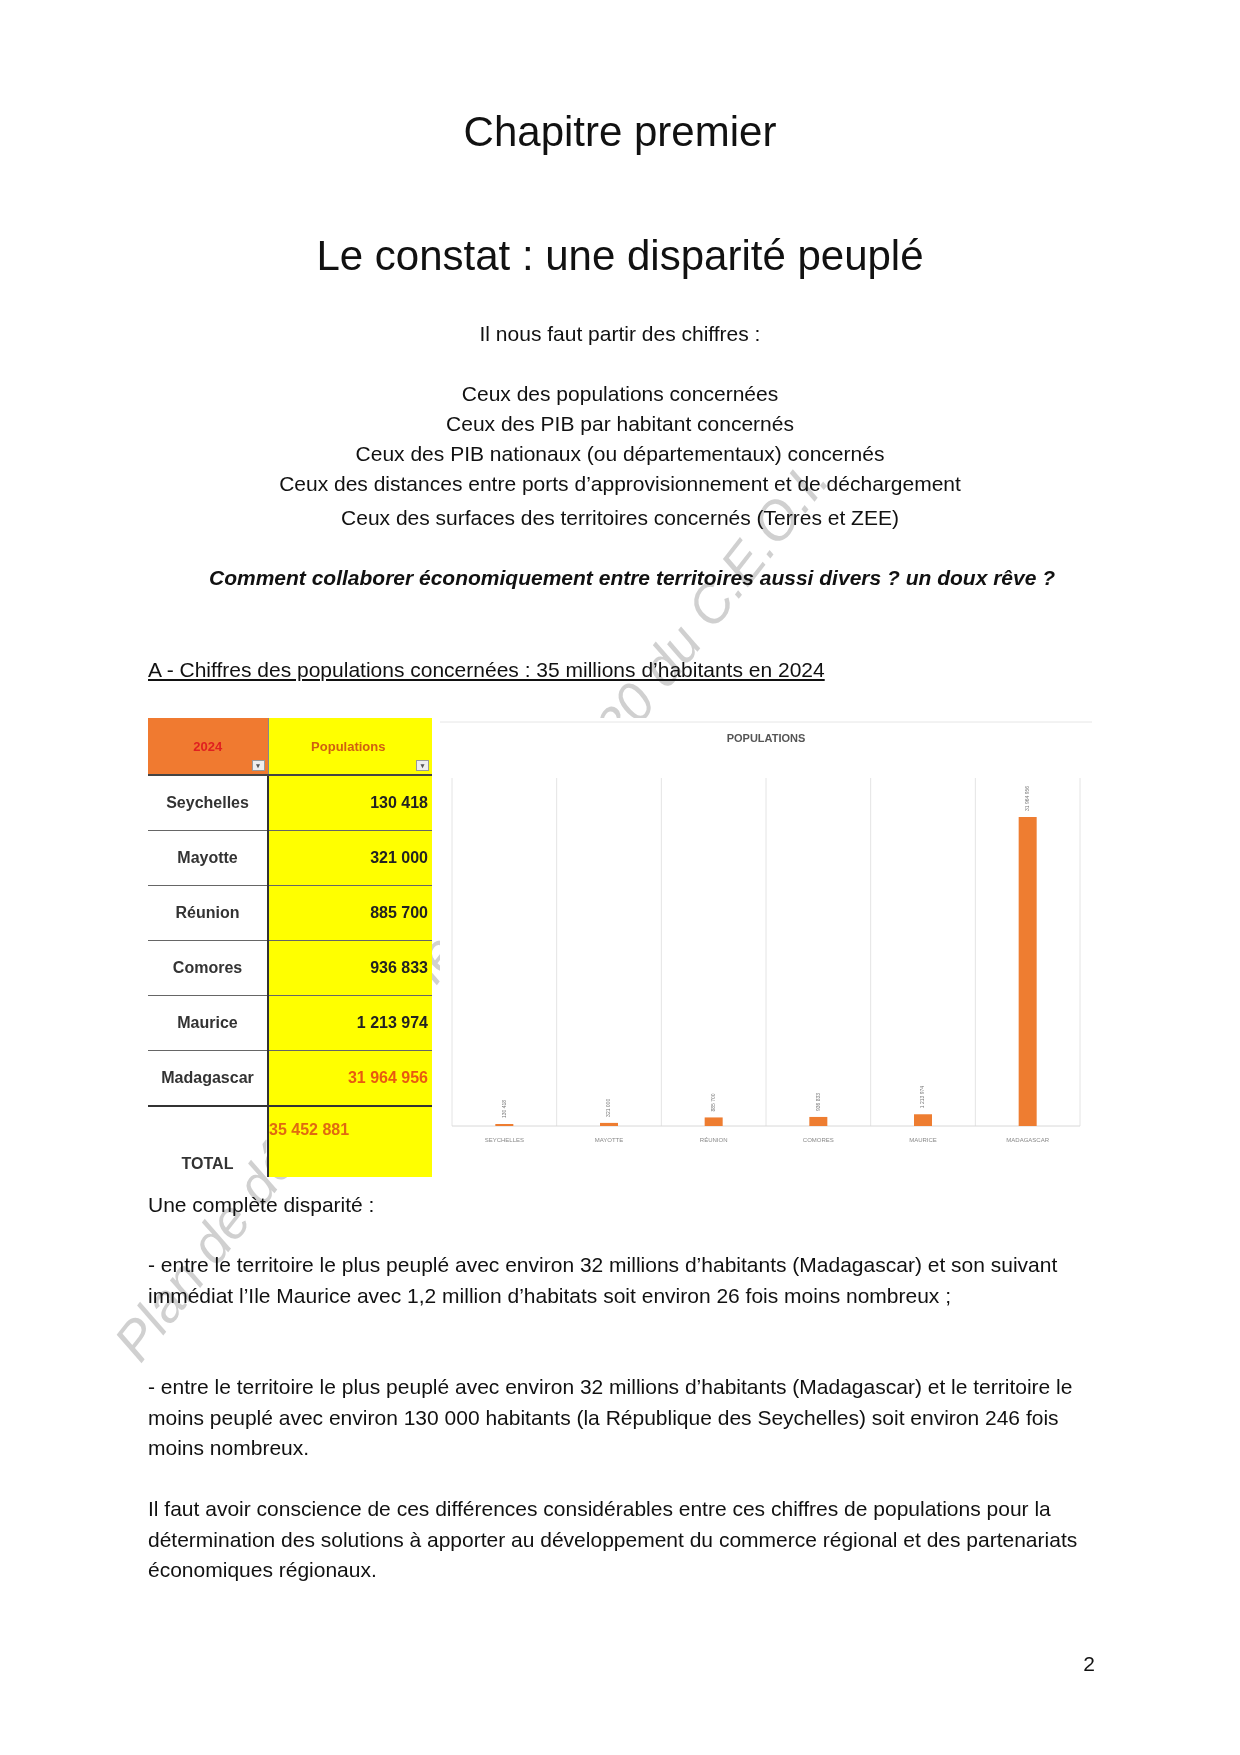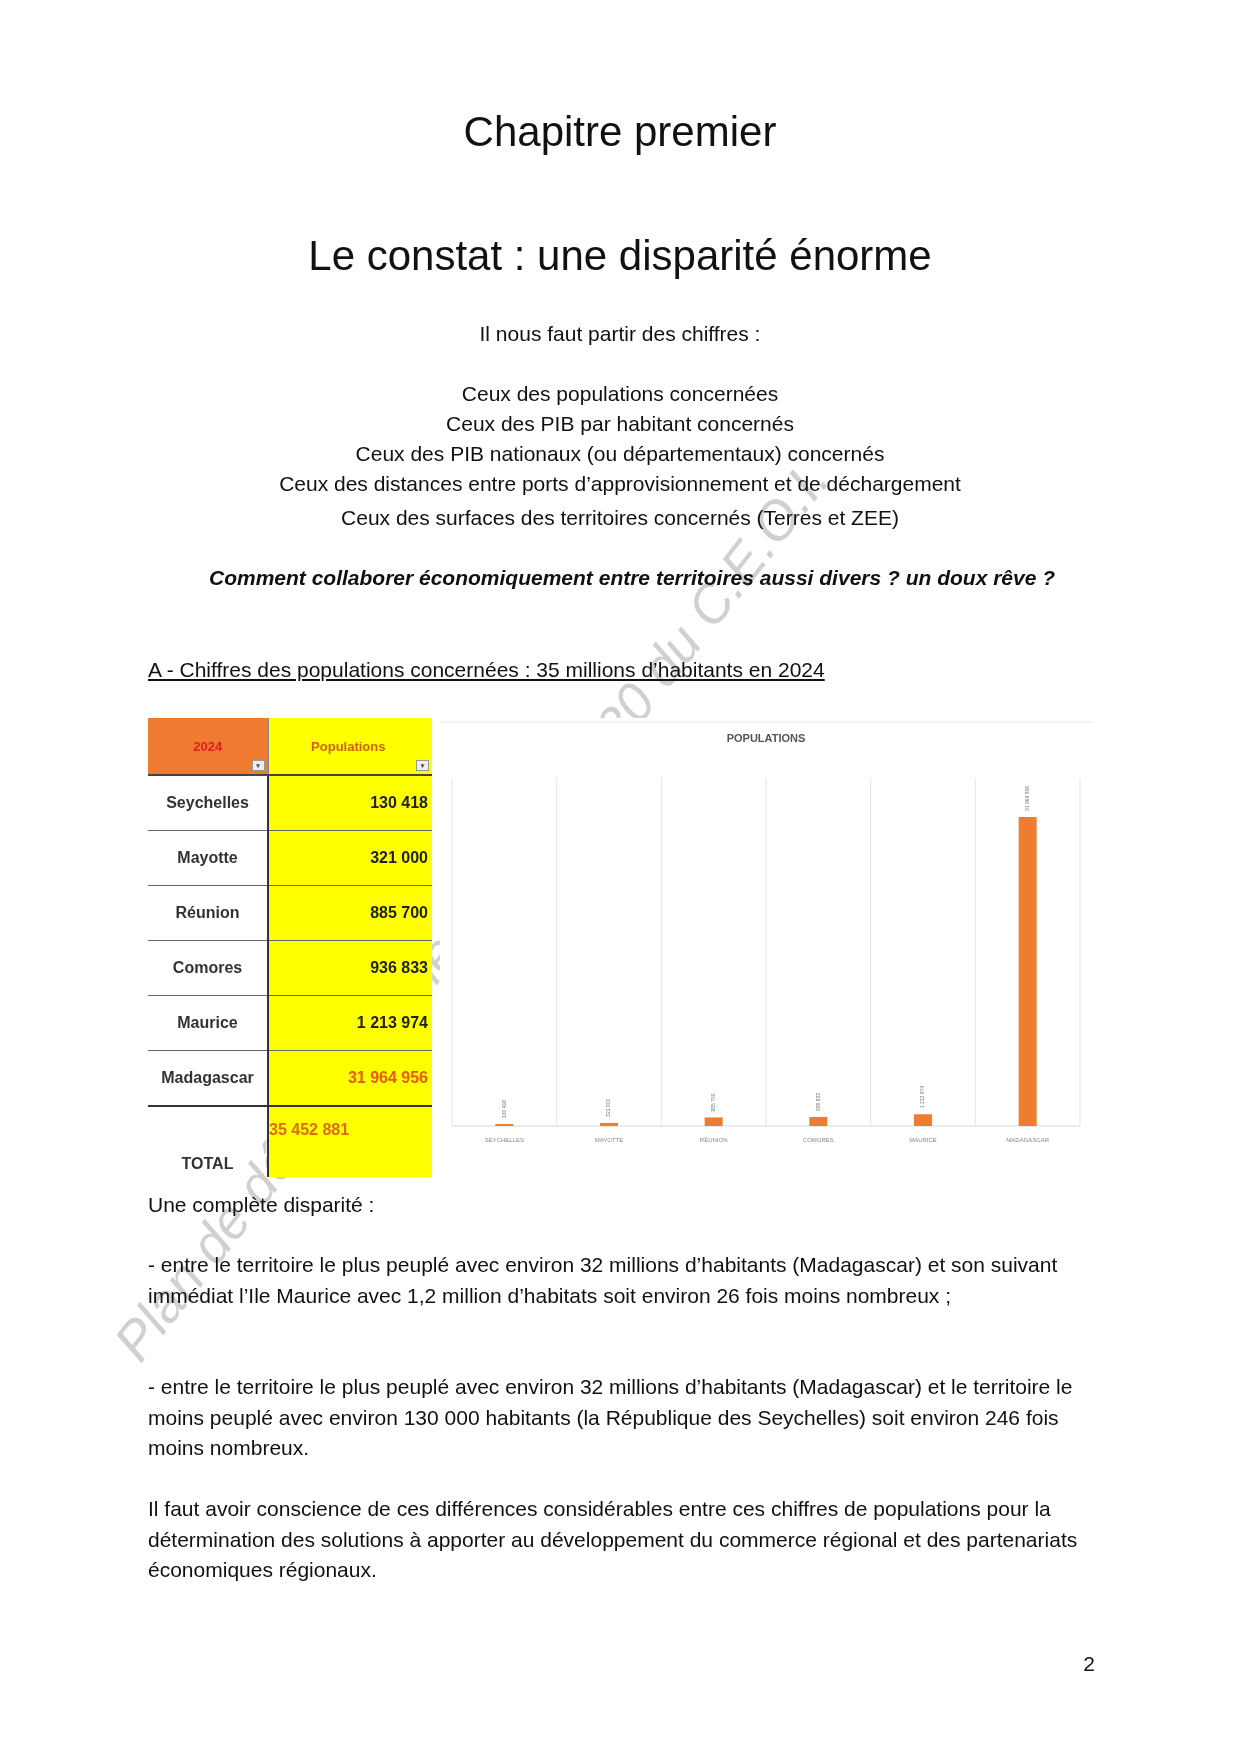--- a/index.html
+++ b/index.html
@@ -37,21 +37,21 @@
         pointer-events: none; }
 </style>
 </head>
 <body>
 
 <div class="page">
 
   <div class="wm">Plan de développement 2025-2030 du C.E.O.I.</div>
 
   <div class="h1">Chapitre premier</div>
-  <div class="h2">Le constat : une disparité énorme</div>
+  <div class="h2">Le constat : une disparité peuplé</div>
 
   <div class="center-line" style="top:322px">Il nous faut partir des chiffres :</div>
   <div class="center-line" style="top:382px">Ceux des populations concernées</div>
   <div class="center-line" style="top:412px">Ceux des PIB par habitant concernés</div>
   <div class="center-line" style="top:472px">Ceux des distances entre ports d’approvisionnement et de déchargement</div>
   <div class="center-line" style="top:442px">Ceux des PIB nationaux (ou départementaux) concernés</div>
   <div class="center-line" style="top:506px">Ceux des surfaces des territoires concernés (Terres et ZEE)</div>
 
   <div class="italic-q">Comment collaborer économiquement entre territoires aussi divers ? un doux rêve ?</div>
 

